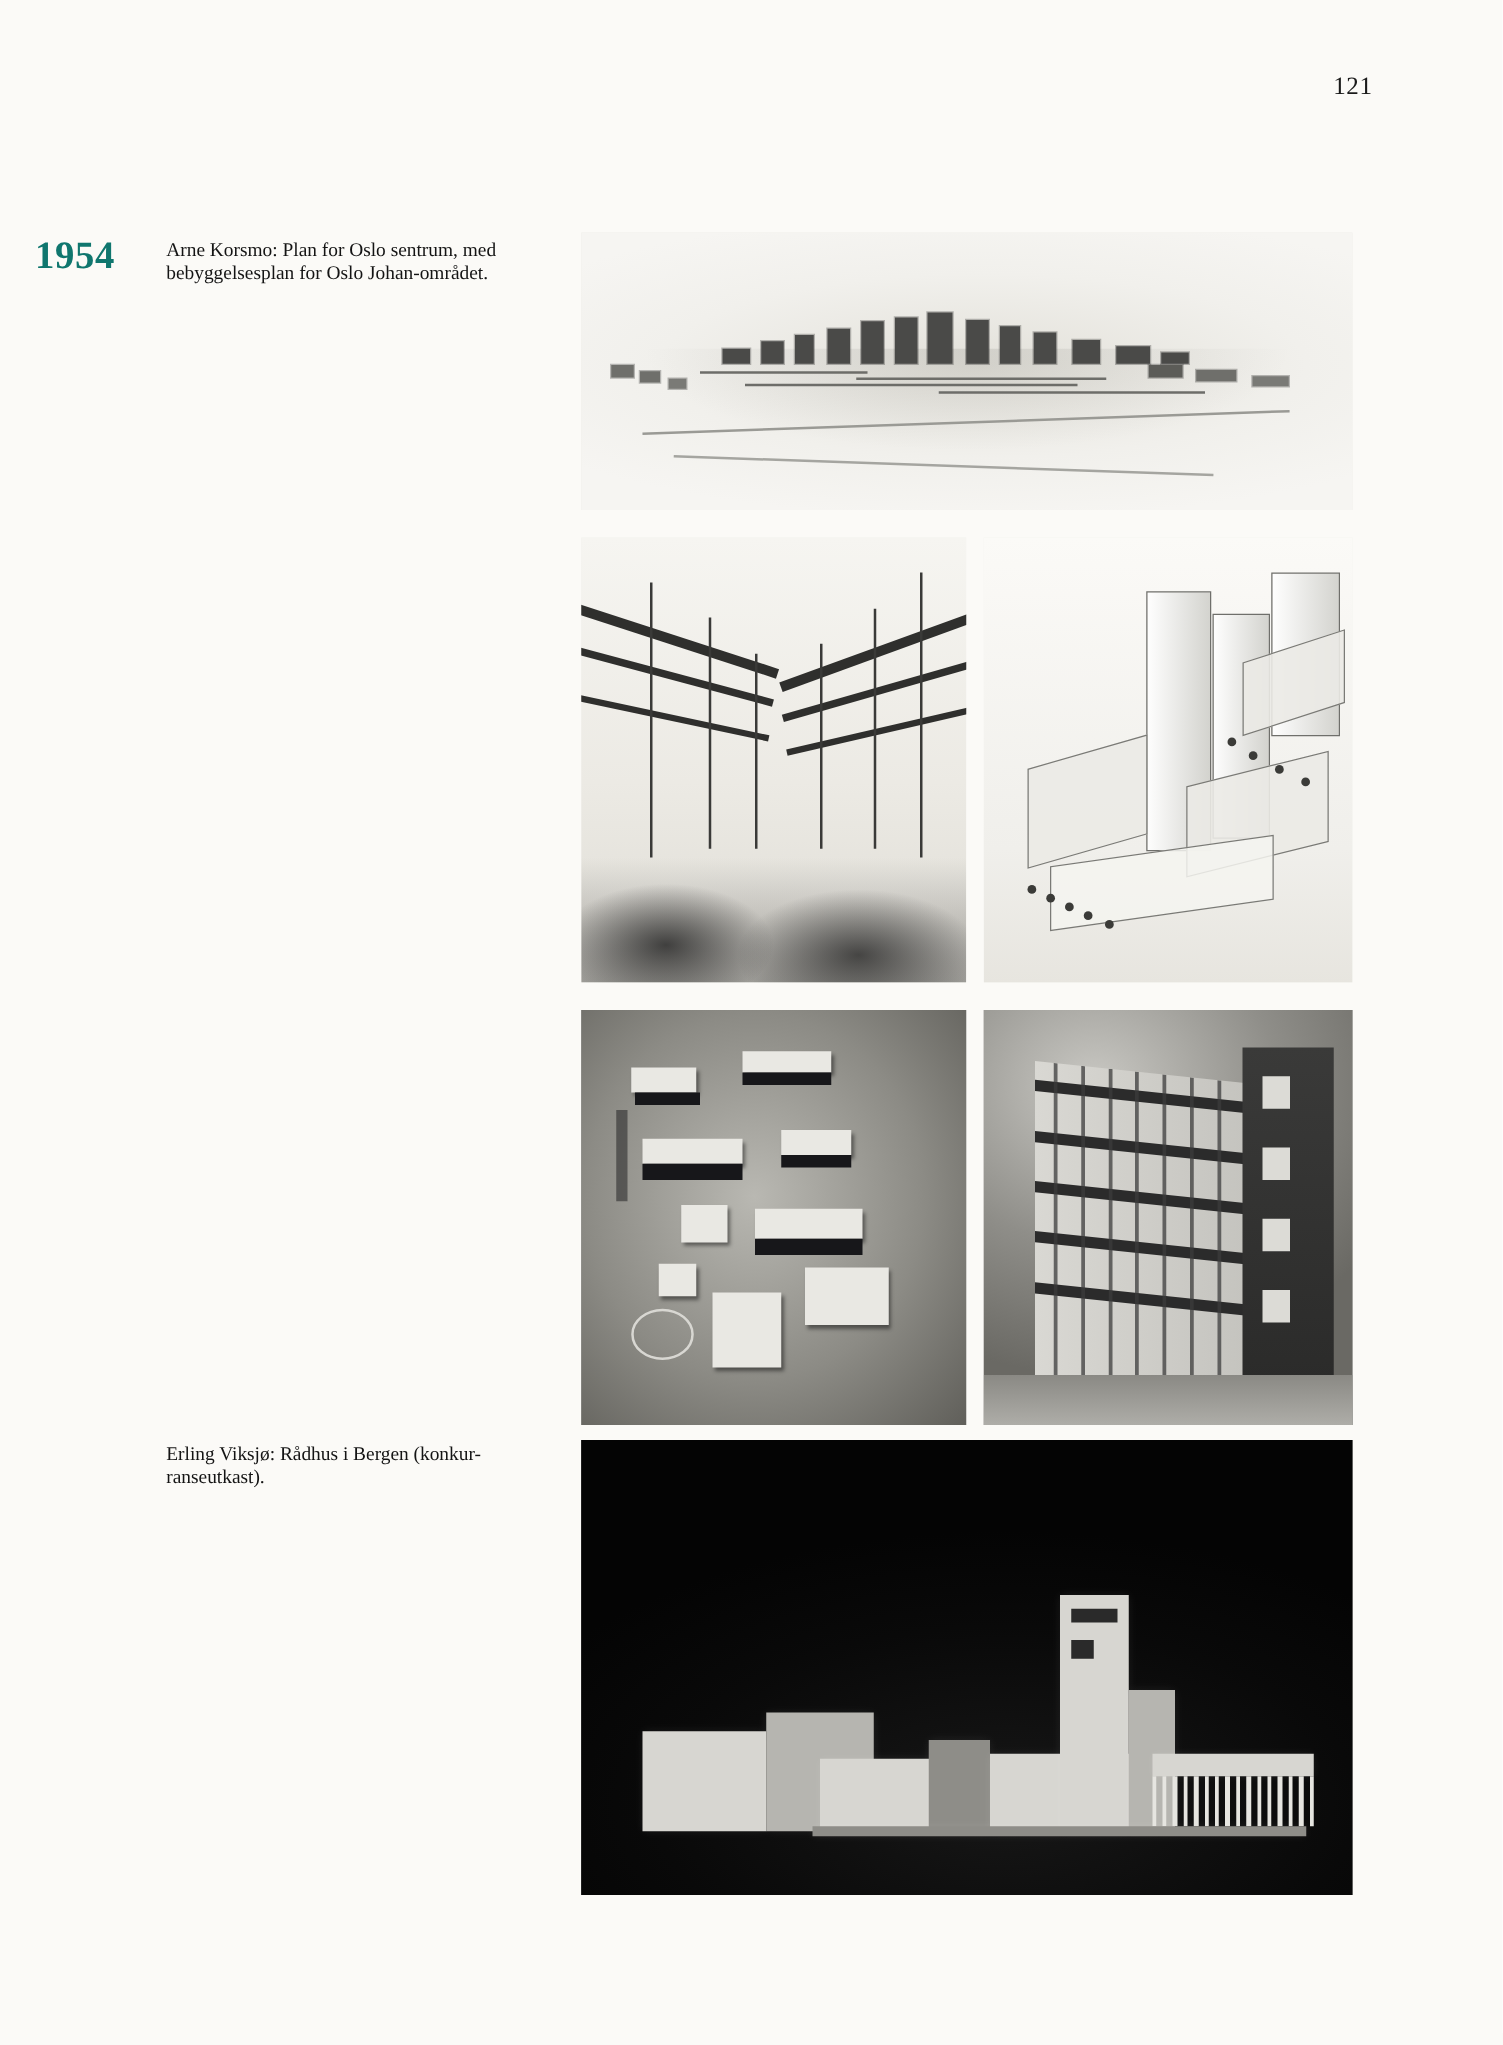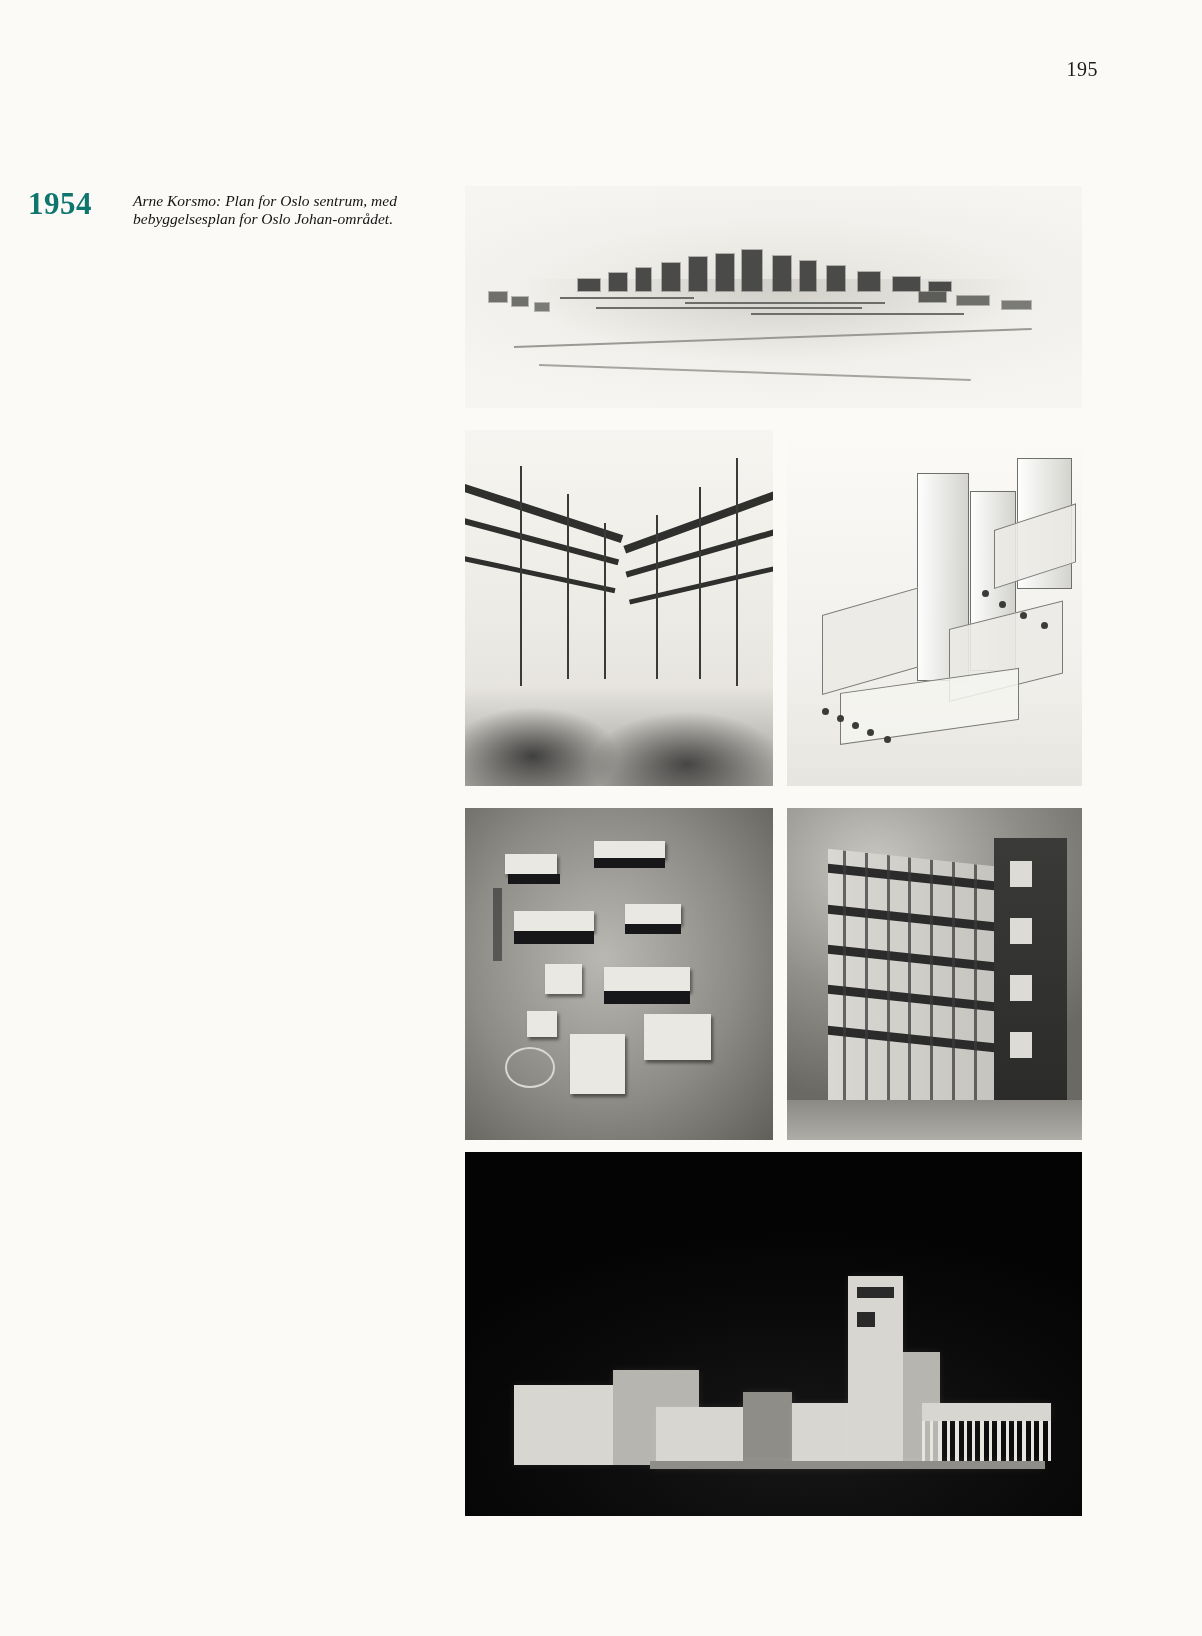--- a/index.html
+++ b/index.html
@@ -37,21 +37,20 @@
     position: absolute;
     font-size: 15.5px;
     line-height: 1.17;
     color: #141414;
     text-align: justify;
   }
   #caption-1 {
     left: 133px;
     top: 192px;
     width: 295px;
-    font-style: italic;
   }
   #caption-2 {
     left: 133px;
     top: 808px;
     width: 296px;
   }
   #caption-3 {
     left: 133px;
     top: 1155px;
     width: 296px;
@@ -204,30 +203,34 @@
   }
   #fig-6 .towerwin {
     position: absolute; background: #2a2a2a;
   }
 </style>
 </head>
 <body>
 
 <div class="page">
 
-  <div class="page-number">195</div>
+  <div class="page-number">121</div>
 
   <div class="year">1954</div>
 
   <div class="caption" id="caption-1">
     <span class="line">Arne Korsmo: Plan for Oslo sentrum, med</span>
     <span class="line">bebyggelsesplan for Oslo Johan-området.</span>
   </div>
 
 
+  <div class="caption" id="caption-3">
+    <span class="line">Erling Viksjø: Rådhus i Bergen (konkur-</span>
+    <span class="line">ranseutkast).</span>
+  </div>
 
   <div class="figure" id="fig-1">
     <div class="sky"></div>
     <div class="terrain"></div>
     <div class="cluster">
       <div class="blk" style="left:6%;top:42%;width:5%;height:14%"></div>
       <div class="blk" style="left:13%;top:36%;width:4%;height:20%"></div>
       <div class="blk" style="left:19%;top:30%;width:3.5%;height:26%"></div>
       <div class="blk" style="left:25%;top:24%;width:4%;height:32%"></div>
       <div class="blk" style="left:31%;top:18%;width:4%;height:38%"></div>

